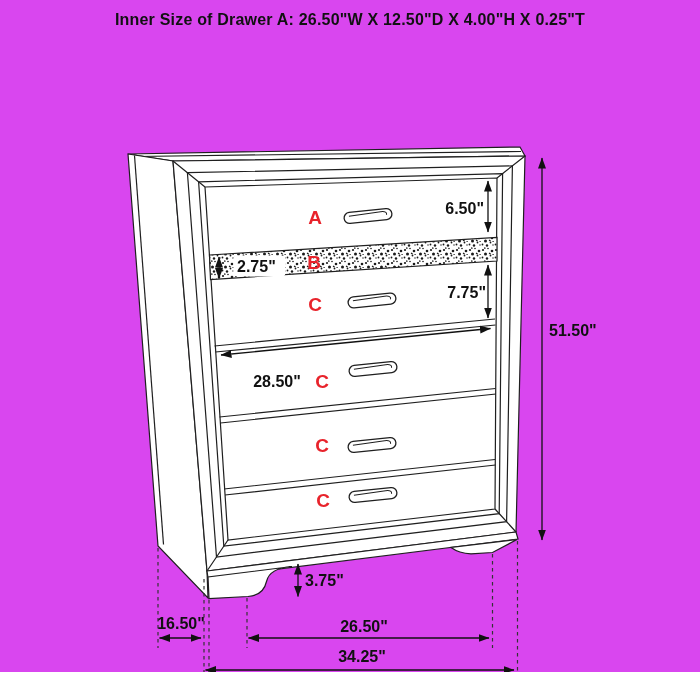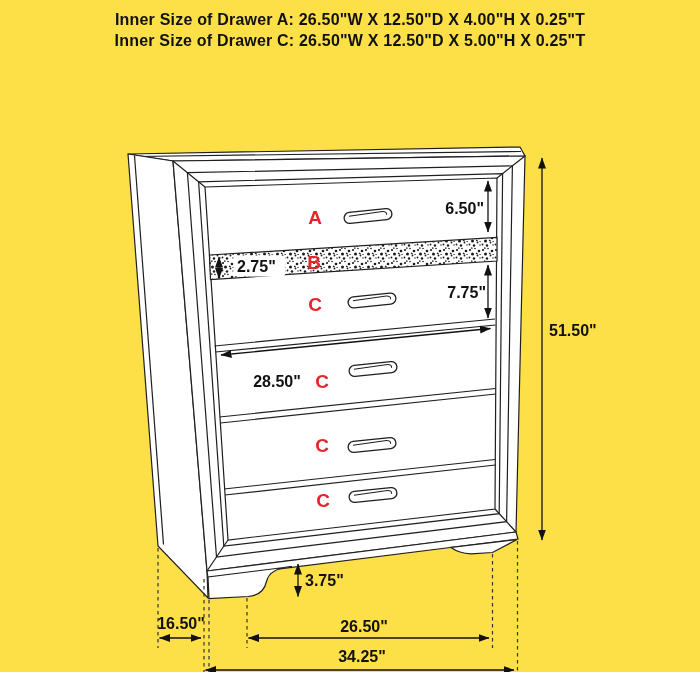--- a/index.html
+++ b/index.html
@@ -1,35 +1,34 @@
 <!DOCTYPE html>
 <html><head>
 <meta charset="utf-8">
 <style>
   html,body{margin:0;padding:0;background:#ffffff;}
-  #stage{position:relative;width:700px;height:672px;background:#fde047;overflow:hidden;
+  #stage{position:relative;width:700px;height:672px;background:#d946ef;overflow:hidden;
          font-family:"Liberation Sans",sans-serif;}
   #title-block{position:absolute;top:9px;left:0;width:700px;text-align:center;
                font-weight:bold;font-size:16px;line-height:21px;color:#111;letter-spacing:0.2px;}
   svg text{font-family:"Liberation Sans",sans-serif;}
   .dim{font-size:16px;font-weight:bold;fill:#111;}
   .letter{font-size:19px;font-weight:bold;fill:#e8232b;}
   .ln{stroke:#1f1f1f;stroke-width:1.2;fill:none;}
   .fill{fill:#ffffff;stroke:#1f1f1f;stroke-width:1.2;}
   .dimln{stroke:#111;stroke-width:1.3;fill:none;}
   .dash{stroke:#333;stroke-width:1.2;fill:none;stroke-dasharray:3.5,3.5;}
 </style>
 </head>
 <body>
 
 <div id="stage">
 
   <div id="title-block">
     <div>Inner Size of Drawer A: 26.50"W X 12.50"D X 4.00"H X 0.25"T</div>
-    <div>Inner Size of Drawer C: 26.50"W X 12.50"D X 5.00"H X 0.25"T</div>
   </div>
 
   <svg width="700" height="700" viewBox="0 0 700 700" style="position:absolute;left:0;top:0;">
     <defs>
       <marker id="ah" markerUnits="userSpaceOnUse" markerWidth="12" markerHeight="9" refX="10.5" refY="4" orient="auto-start-reverse">
         <path d="M0,0 L11,4 L0,8 Z" fill="#111"></path>
       </marker>
       <pattern id="glit" width="13" height="13" patternUnits="userSpaceOnUse">
         <rect width="13" height="13" fill="#ffffff"></rect>
         <circle cx="2" cy="3" r="1.1" fill="#1a1a1a"></circle>

